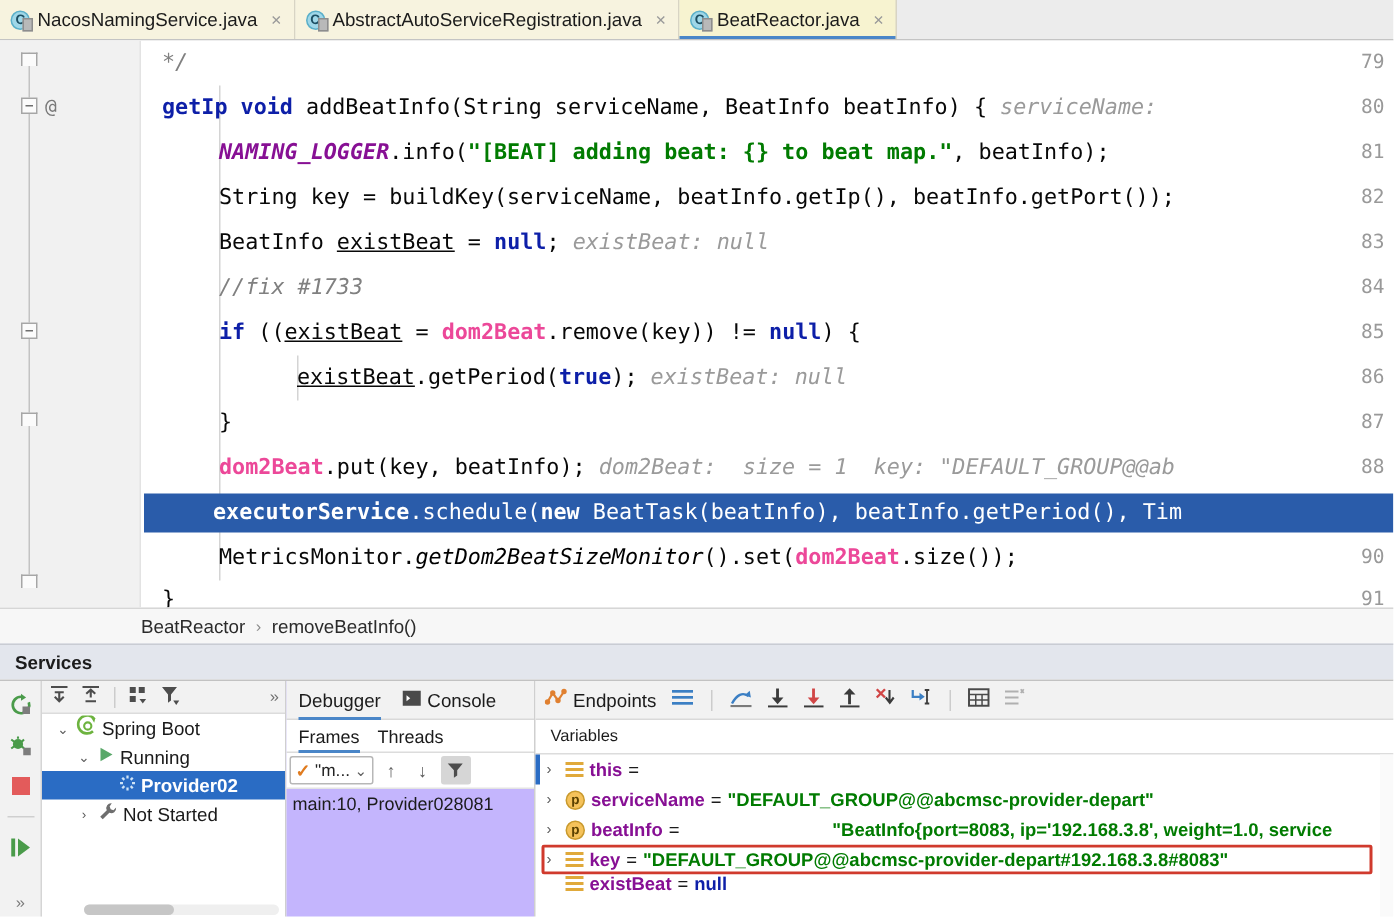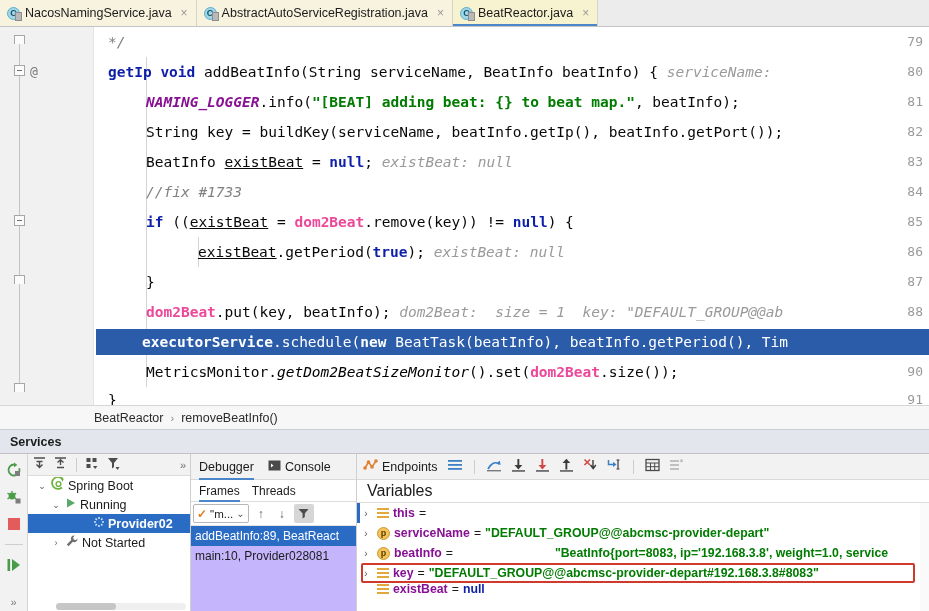--- a/index.html
+++ b/index.html
@@ -210,21 +210,21 @@
     position: absolute; left: 356px; top: 0; right: 0; height: 158px;
     background: #ffffff; border-left: 1px solid #cfcfcf;
   }
   .vars-toolbar {
     height: 26px; background: #f2f2f2; display: flex; align-items: center;
     gap: 9px; padding-left: 6px; border-bottom: 1px solid #d9d9d9;
   }
   .ep-label { display: flex; align-items: center; gap: 4px; font-size: 12.5px; color: #1b1b1b; }
   .vars-subtab {
     height: 23px; display: flex; align-items: center; padding-left: 10px;
-    font-size: 16px; color: #1b1b1b; border-bottom: 1px solid #dcdcdc;
+    font-size: 11px; color: #1b1b1b; border-bottom: 1px solid #dcdcdc;
   }
   .var-row {
     height: 20px; display: flex; align-items: center; gap: 4px;
     padding-left: 2px; font-size: 12.3px; white-space: nowrap; overflow: hidden;
     position: relative;
   }
   .var-twisty { width: 14px; text-align: center; color: #5c5c5c; font-size: 10px; flex: none; }
   .badge-p {
     width: 13px; height: 13px; border-radius: 50%; background: #f5c25b;
     border: 1px solid #c99a2e; color: #5a4100; font-size: 9px; font-weight: bold;
@@ -422,21 +422,21 @@
         </div>
         <div class="tree-row" style="padding-left:22px;">
           <span class="twisty">⌄</span>
           <span>
             <svg width="12" height="12" viewBox="0 0 12 12">
                 <path d="M2 1.5 L10 6 L2 10.5 Z" fill="#59a869"></path>
               </svg>
           </span>
           <span>Running</span>
         </div>
-        <div class="tree-row selected" style="padding-left:50px;">
+        <div class="tree-row selected" style="padding-left:36px;">
           <span class="twisty"></span>
           <span>
             <svg width="12" height="12" viewBox="0 0 12 12">
                 <g stroke="#cfe4f7" stroke-width="1.5">
                   <path d="M6 1 V3"></path>
                   <path d="M6 9 V11"></path>
                   <path d="M1 6 H3"></path>
                   <path d="M9 6 H11"></path>
                   <path d="M2.5 2.5 L3.9 3.9"></path>
                   <path d="M8.1 8.1 L9.5 9.5"></path>
@@ -494,23 +494,20 @@
         </div>
         <div class="arrow-btn">↑</div>
         <div class="arrow-btn">↓</div>
         <div class="filter-btn">
           <svg width="13" height="13" viewBox="0 0 13 13">
               <path d="M1.5 2 H11.5 L7.8 6.5 V10 L5.6 11.5 V6.5 Z" fill="#4d4d4d"></path>
             </svg>
         </div>
       </div>
       <div>
-        <div class="frame-row selected">
-          <span>addBeatInfo:89, BeatReact</span>
-        </div>
         <div class="frame-row">
           <span>main:10, Provider028081</span>
         </div>
       </div>
     </div>
 
     <div class="vars-pane">
       <div class="vars-toolbar">
         <div class="ep-label">
           <span>

